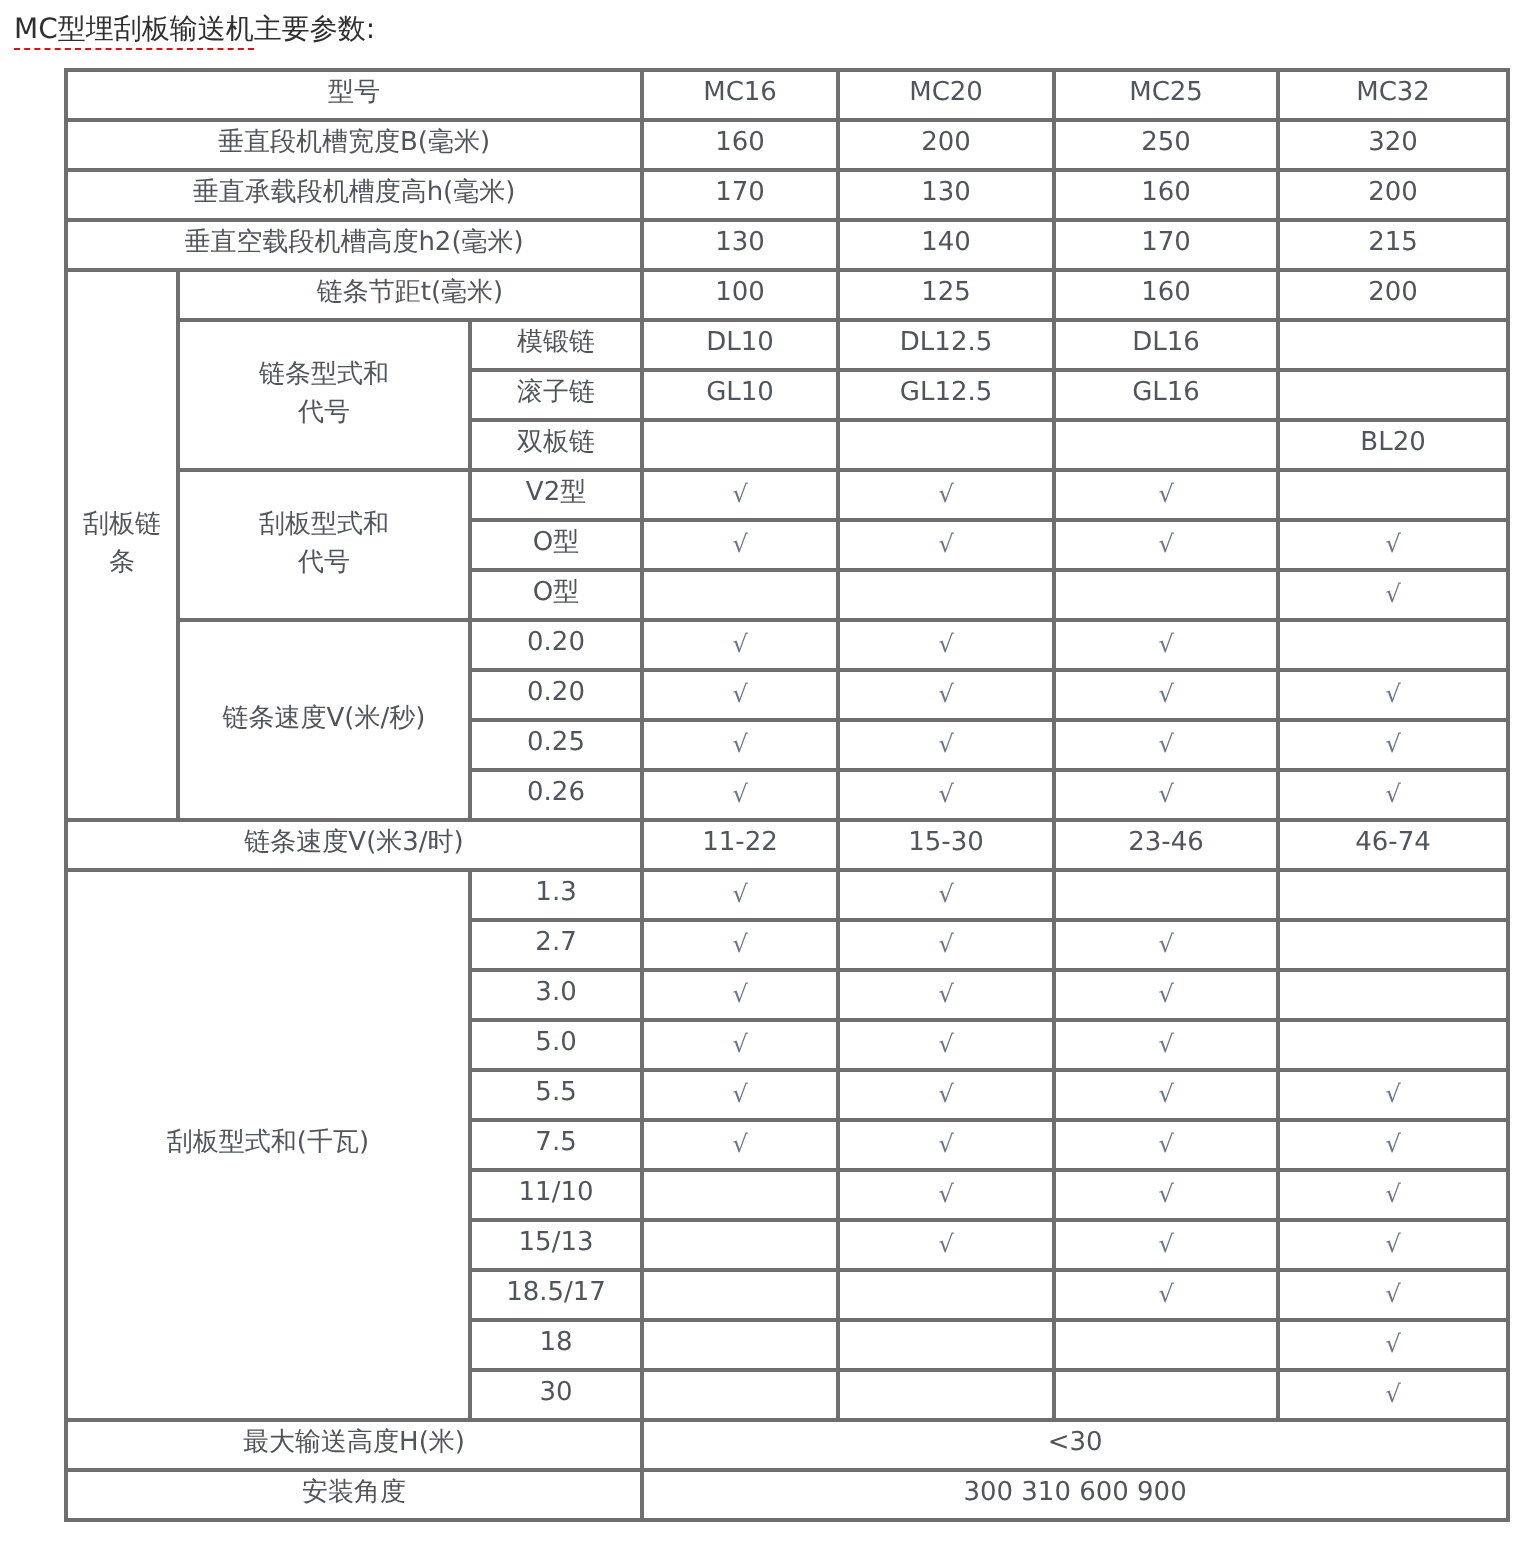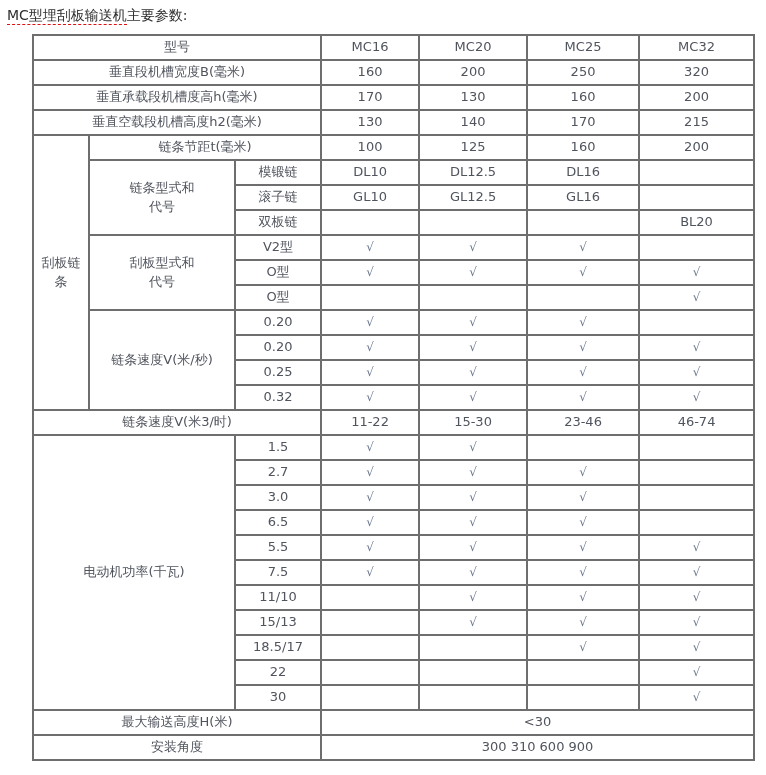--- a/index.html
+++ b/index.html
@@ -161,57 +161,57 @@
         <td class="check">√</td>
       </tr>
       <tr>
         <td>0.25</td>
         <td class="check">√</td>
         <td class="check">√</td>
         <td class="check">√</td>
         <td class="check">√</td>
       </tr>
       <tr>
-        <td>0.32</td>
+        <td>0.26</td>
         <td class="check">√</td>
         <td class="check">√</td>
         <td class="check">√</td>
         <td class="check">√</td>
       </tr>
       <tr>
         <td colspan="3">链条速度V(米3/时)</td>
         <td>11-22</td>
         <td>15-30</td>
         <td>23-46</td>
         <td>46-74</td>
       </tr>
       <tr>
-        <td colspan="2" rowspan="11">电动机功率(千瓦)</td>
-        <td>1.5</td>
+        <td colspan="2" rowspan="11">刮板型式和(千瓦)</td>
+        <td>1.3</td>
         <td class="check">√</td>
         <td class="check">√</td>
         <td></td>
         <td></td>
       </tr>
       <tr>
         <td>2.7</td>
         <td class="check">√</td>
         <td class="check">√</td>
         <td class="check">√</td>
         <td></td>
       </tr>
       <tr>
         <td>3.0</td>
         <td class="check">√</td>
         <td class="check">√</td>
         <td class="check">√</td>
         <td></td>
       </tr>
       <tr>
-        <td>6.5</td>
+        <td>5.0</td>
         <td class="check">√</td>
         <td class="check">√</td>
         <td class="check">√</td>
         <td></td>
       </tr>
       <tr>
         <td>5.5</td>
         <td class="check">√</td>
         <td class="check">√</td>
         <td class="check">√</td>
@@ -239,21 +239,21 @@
         <td class="check">√</td>
       </tr>
       <tr>
         <td>18.5/17</td>
         <td></td>
         <td></td>
         <td class="check">√</td>
         <td class="check">√</td>
       </tr>
       <tr>
-        <td>22</td>
+        <td>18</td>
         <td></td>
         <td></td>
         <td></td>
         <td class="check">√</td>
       </tr>
       <tr>
         <td>30</td>
         <td></td>
         <td></td>
         <td></td>

